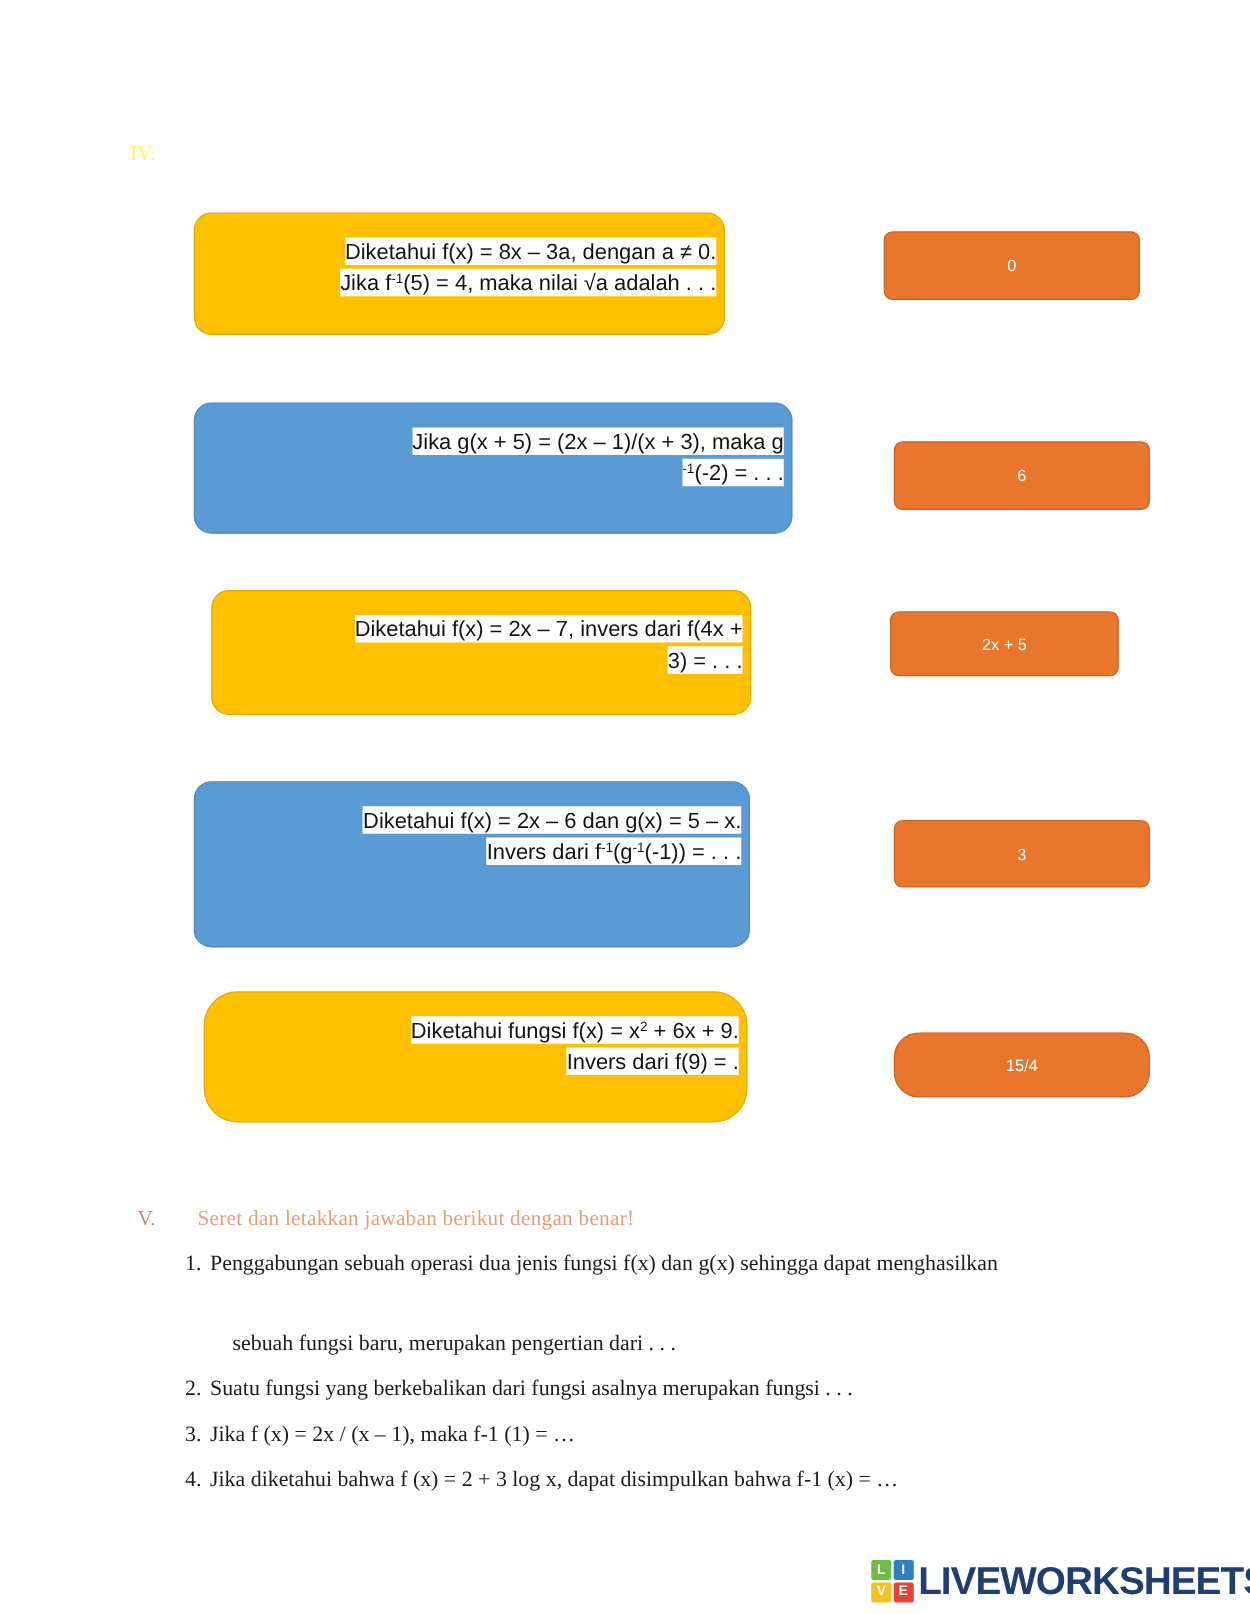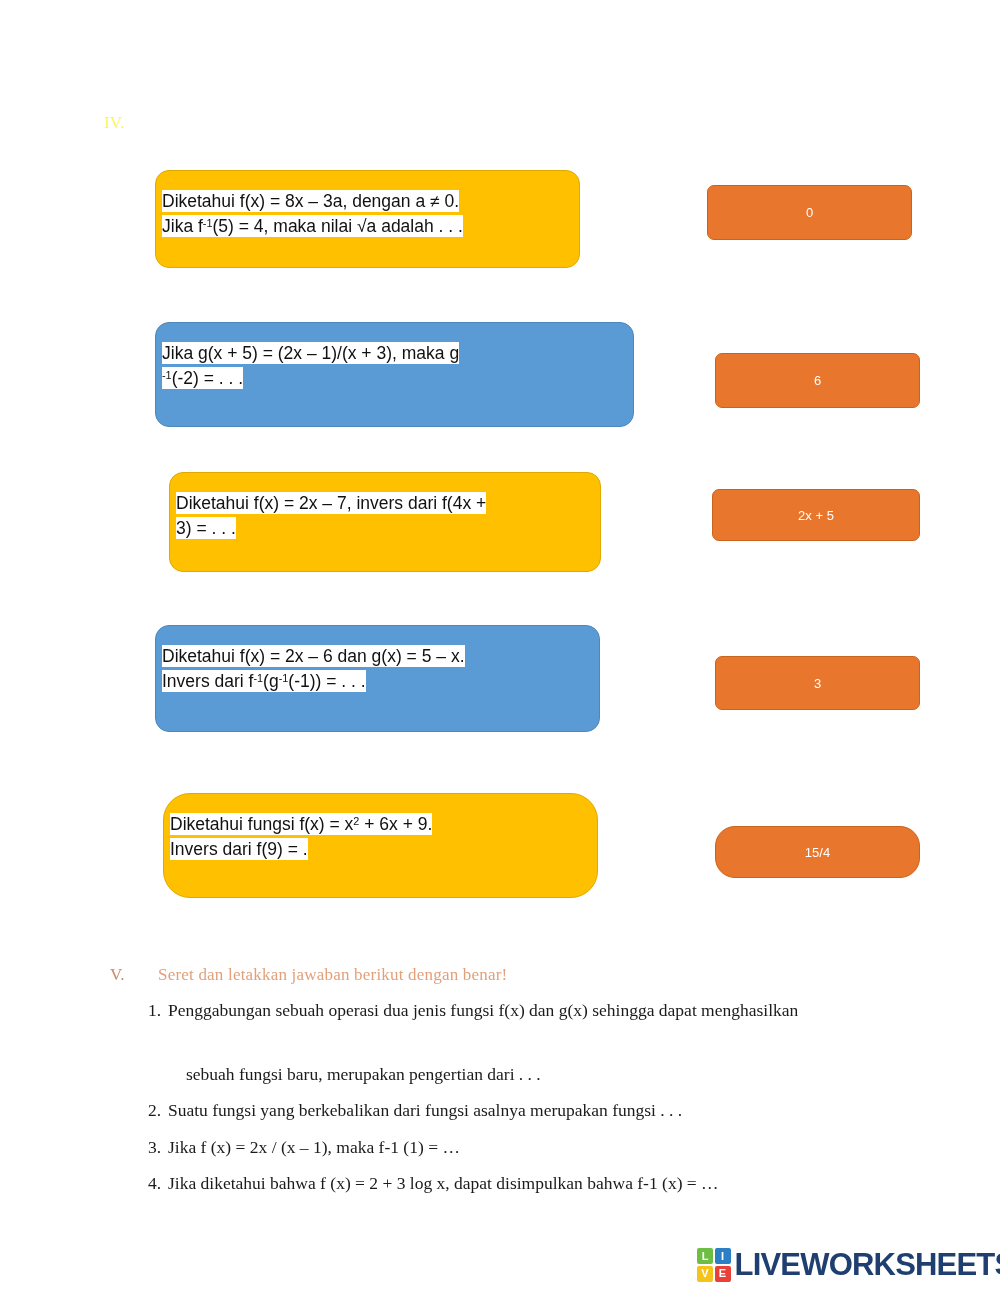--- a/index.html
+++ b/index.html
@@ -77,21 +77,21 @@
   .prompt-card.blue {
     background: #5B9BD5;
     border: 1px solid #4e87bb;
   }
 
   .prompt-text {
     font-family: "Liberation Sans", sans-serif;
     font-size: 17.5px;
     line-height: 1.42;
     color: #111111;
-    text-align: left;
+    text-align: right;
     width: 100%;
     padding: 0 6px;
     box-sizing: border-box;
   }
   .prompt-text .hl {
     background: #ffffff;
     box-decoration-break: clone;
     -webkit-box-decoration-break: clone;
     padding: 1px 0;
   }
@@ -212,21 +212,21 @@
       </div>
     </div>
 
     <div class="prompt-card yellow" style="left:169px; top:472px; width:432px; height:100px;">
       <div class="prompt-text">
         <span class="hl"><span>Diketahui f(x) = 2x – 7, invers dari f(4x +</span></span><br>
         <span class="hl"><span>3) = . . .</span></span>
       </div>
     </div>
 
-    <div class="prompt-card blue" style="left:155px; top:625px; width:445px; height:107px;">
+    <div class="prompt-card blue" style="left:155px; top:625px; width:445px; height:133px;">
       <div class="prompt-text">
         <span class="hl"><span>Diketahui f(x) = 2x – 6 dan g(x) = 5 – x.</span></span><br>
         <span class="hl"><span>Invers dari f</span><sup>-1</sup><span>(g</span><sup>-1</sup><span>(-1)) = . . .</span></span>
       </div>
     </div>
 
     <div class="prompt-card yellow" style="left:163px; top:793px; width:435px; height:105px;border-radius:27px;">
       <div class="prompt-text">
         <span class="hl"><span>Diketahui fungsi f(x) = x</span><sup>2</sup><span> + 6x + 9.</span></span><br>
         <span class="hl"><span>Invers dari f(9) = .</span></span>
@@ -234,21 +234,21 @@
     </div>
 
     <div class="answer-chip" style="left:707px; top:185px; width:205px; height:55px;">
       <span>0</span>
     </div>
 
     <div class="answer-chip" style="left:715px; top:353px; width:205px; height:55px;">
       <span>6</span>
     </div>
 
-    <div class="answer-chip" style="left:712px; top:489px; width:208px; height:52px;">
+    <div class="answer-chip" style="left:712px; top:489px; width:183px; height:52px;">
       <span>2x + 5</span>
     </div>
 
     <div class="answer-chip" style="left:715px; top:656px; width:205px; height:54px;">
       <span>3</span>
     </div>
 
     <div class="answer-chip" style="left:715px; top:826px; width:205px; height:52px;border-radius:20px;">
       <span>15/4</span>
     </div>

